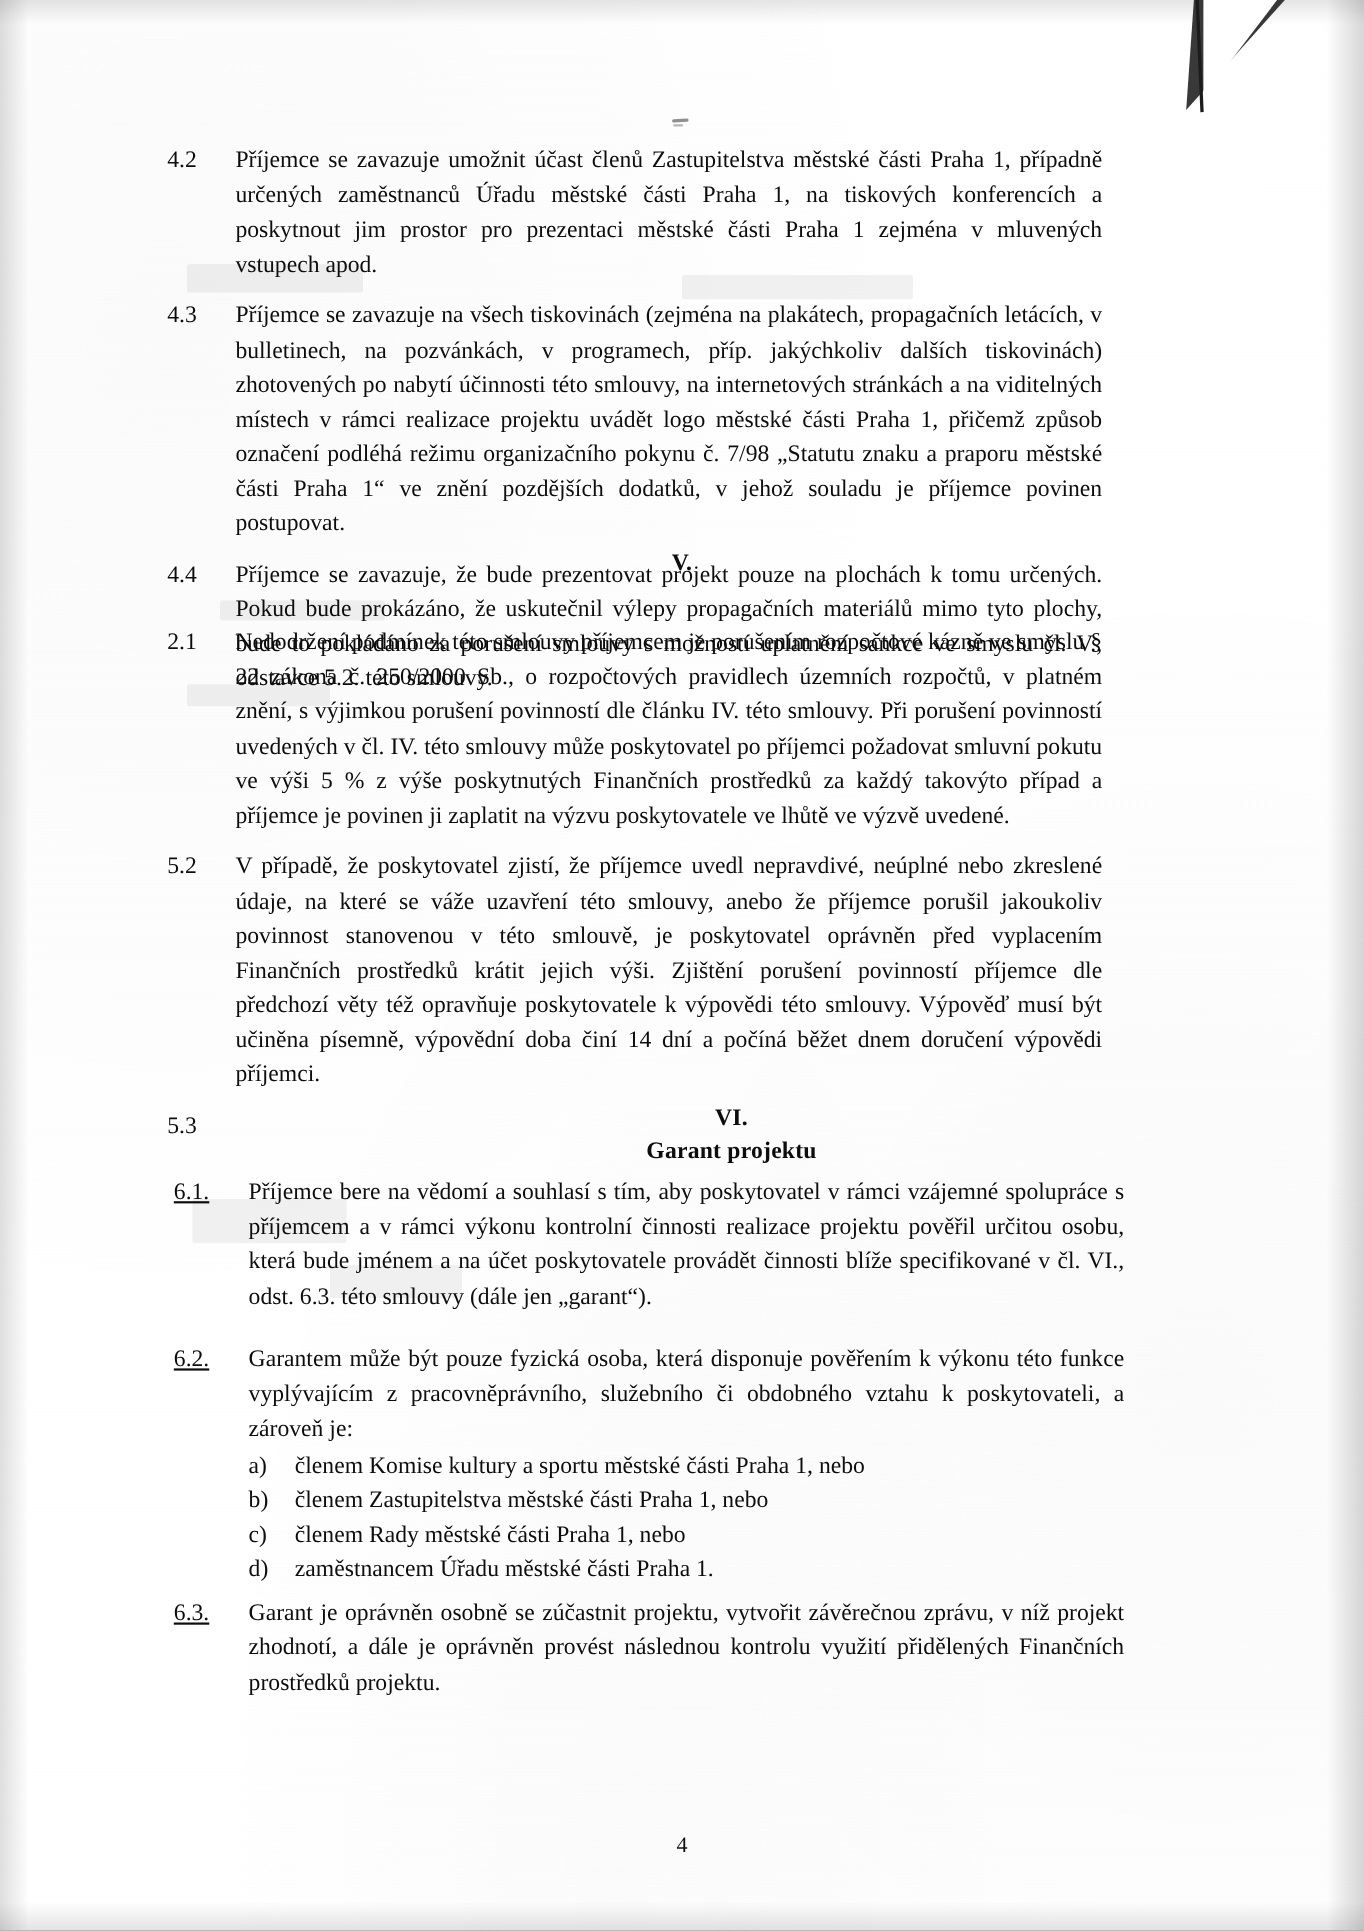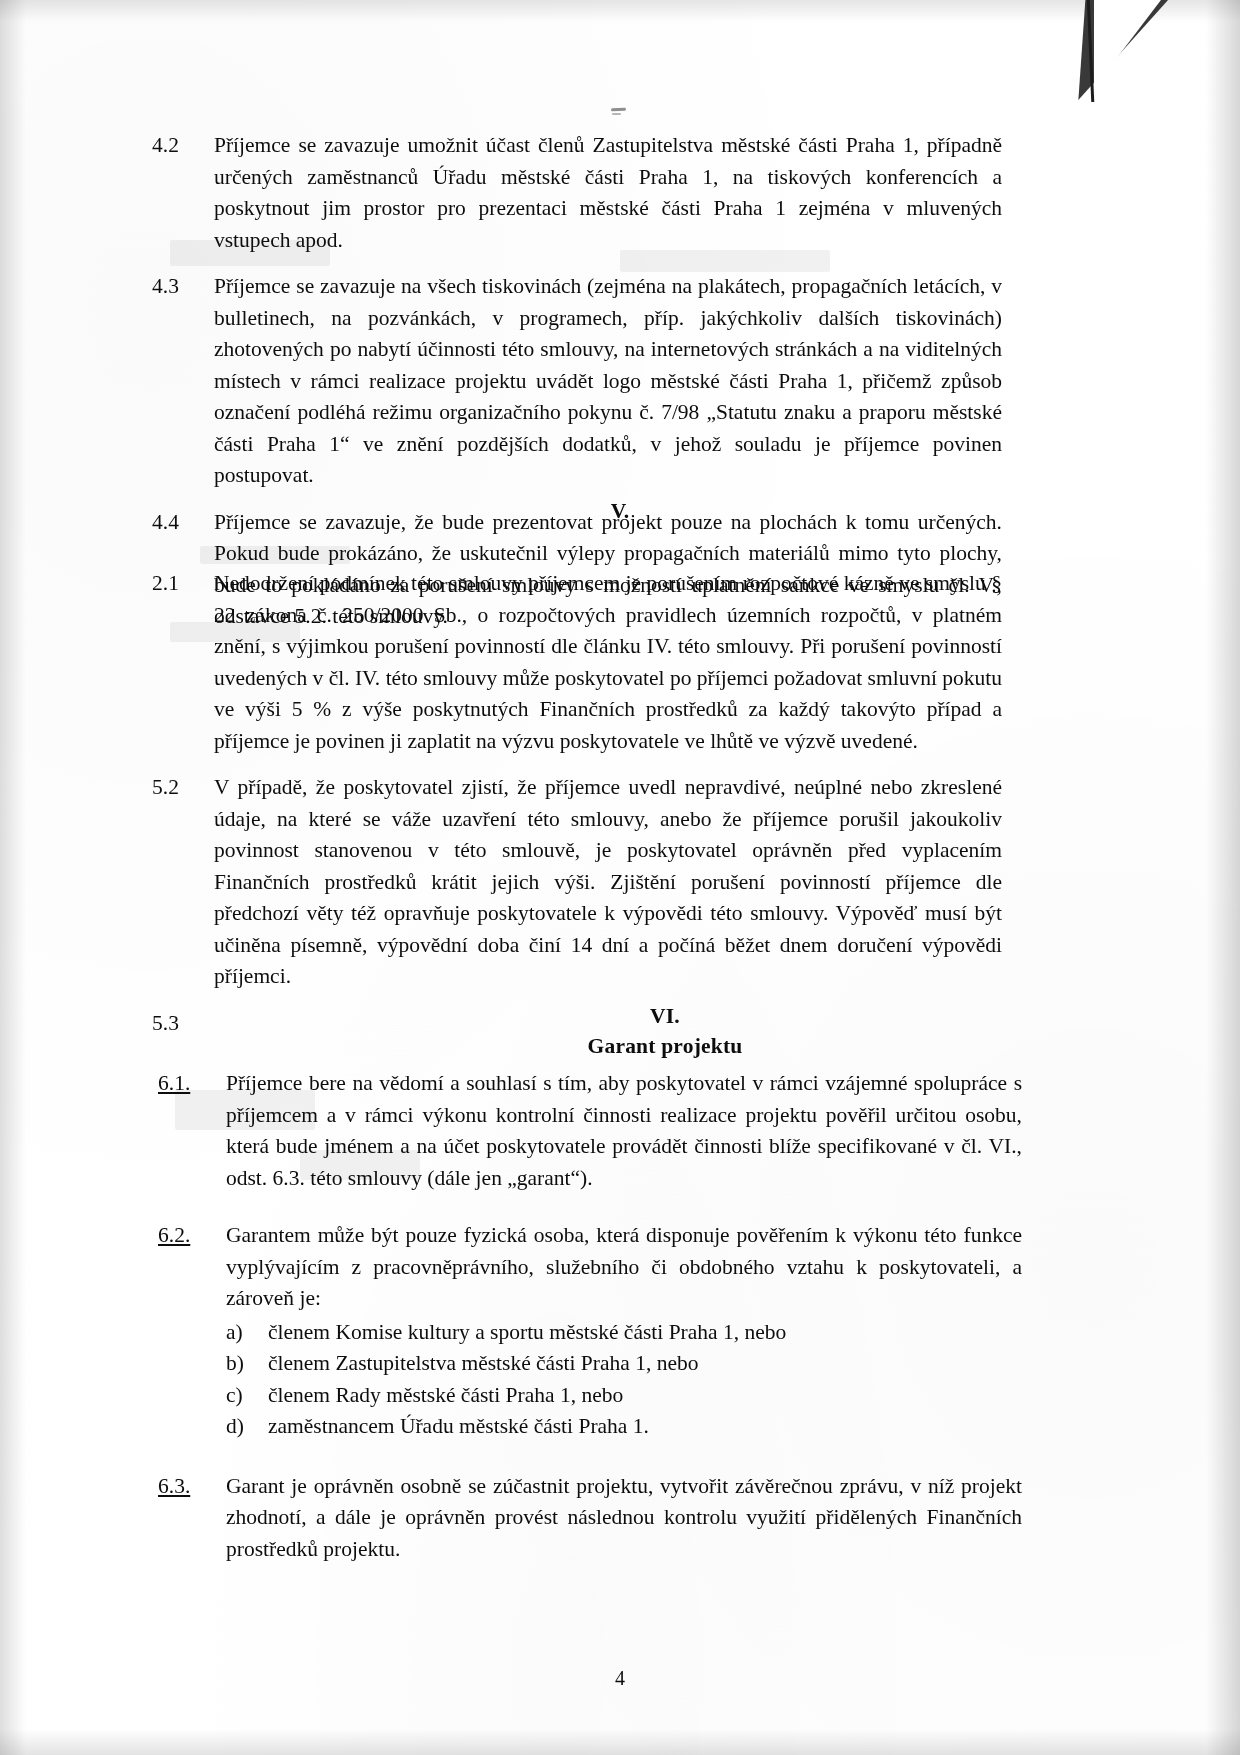--- a/index.html
+++ b/index.html
@@ -244,21 +244,21 @@
       <span class="name">Garant projektu</span>
     </div>
 
     <div style="position:absolute; left:0; top:1068px; width:1240px;">
 
       <div class="clause lvl-b" style="margin-bottom:26px;">
         <div class="clause-num">6.1.</div>
         <div class="clause-body">Příjemce bere na vědomí a souhlasí s tím, aby poskytovatel v rámci vzájemné spolupráce s příjemcem a v rámci výkonu kontrolní činnosti realizace projektu pověřil určitou osobu, která bude jménem a na účet poskytovatele provádět činnosti blíže specifikované v čl. VI., odst. 6.3. této smlouvy (dále jen „garant“).</div>
       </div>
 
-      <div class="clause lvl-b" style="margin-bottom:28px;">
+      <div class="clause lvl-b" style="margin-bottom:8px;">
         <div class="clause-num">6.2.</div>
         <div class="clause-body">
           <span>Garantem může být pouze fyzická osoba, která disponuje pověřením k výkonu této funkce vyplývajícím z pracovněprávního, služebního či obdobného vztahu k poskytovateli, a zároveň je:</span>
           <ul class="sub-list">
             <li>
               <span class="letter">a)</span>
               <span class="txt">členem Komise kultury a sportu městské části Praha 1, nebo</span>
             </li>
             <li>
               <span class="letter">b)</span>

